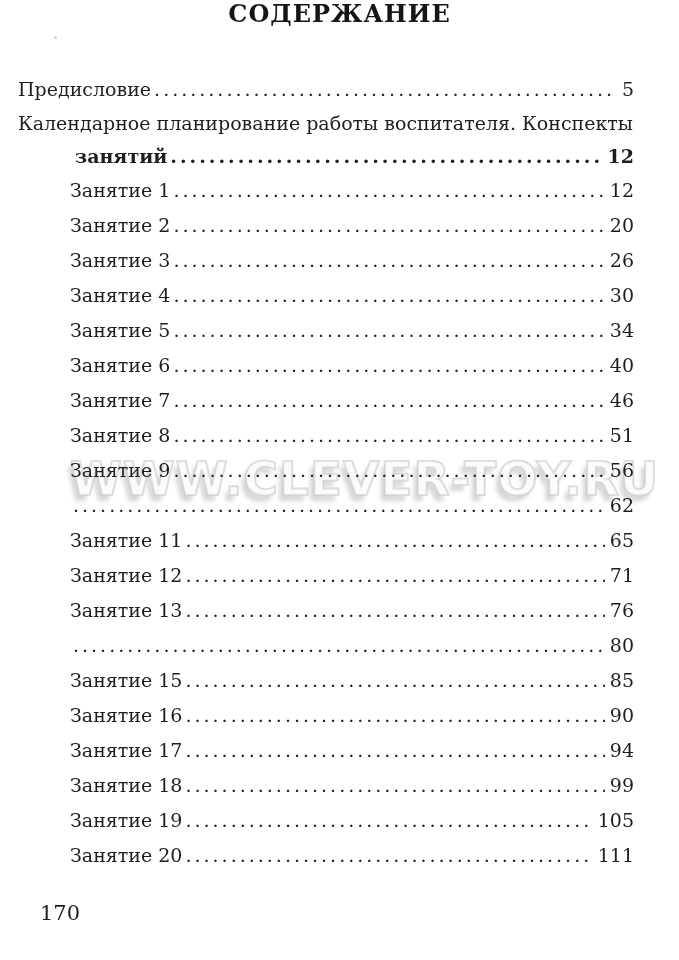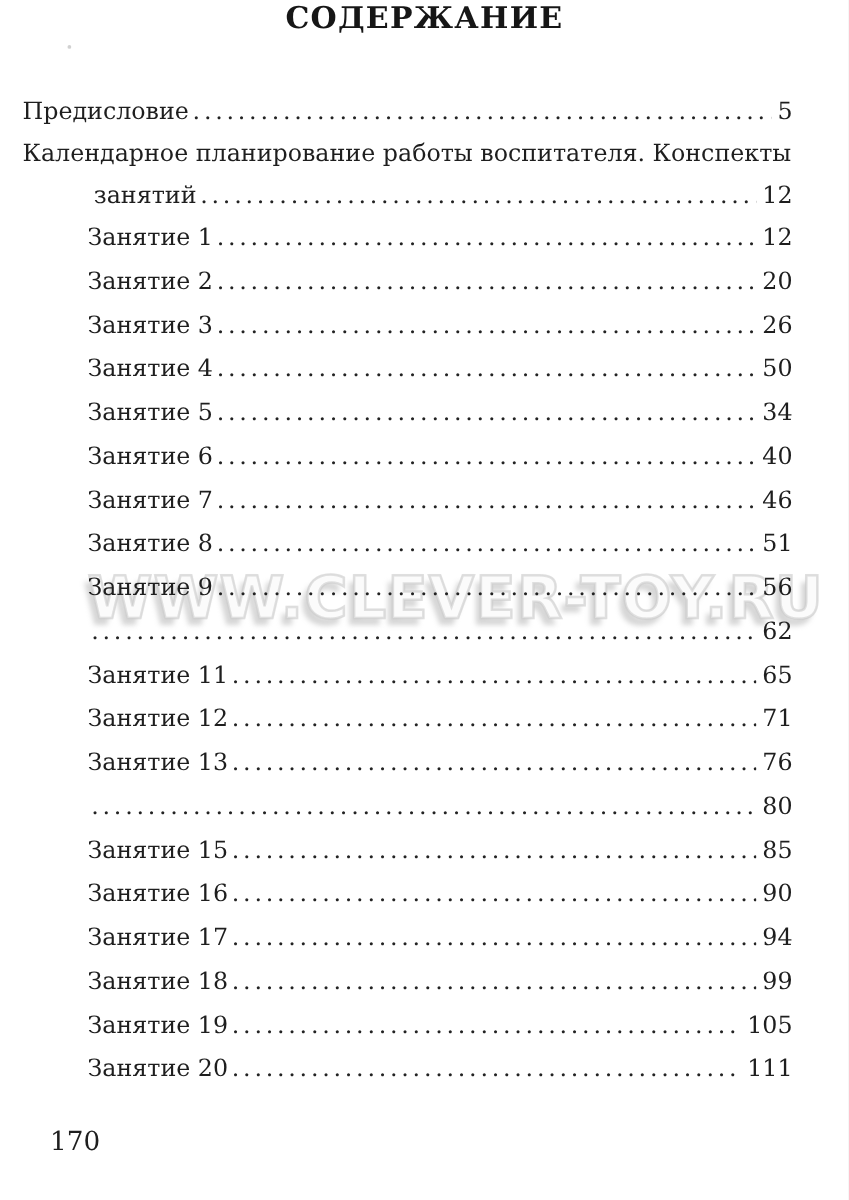--- a/index.html
+++ b/index.html
@@ -52,21 +52,21 @@
     margin: 44px 45px 0 18px;
     font-size: 19px;
   }
   .row {
     display: flex;
     align-items: baseline;
     line-height: 35px;
     white-space: nowrap;
   }
   .row.intro { line-height: 33px; }
-  .row.hang  { padding-left: 57px; line-height: 33px; }
+  .row.hang  { padding-left: 57px; line-height: 33px; font-weight: bold; }
   .row.sub   { padding-left: 52px; }
   .label { flex: 0 0 auto; }
   .leader {
     flex: 1 1 auto;
     overflow: hidden;
     margin-left: 3px;
     letter-spacing: 3px;
     color: #222;
   }
   .pg {
@@ -115,21 +115,21 @@
         <span class="pg">20</span>
       </div>
       <div class="row sub">
         <span class="label">Занятие 3</span>
         <span class="leader">................................................................................................................................................................</span>
         <span class="pg">26</span>
       </div>
       <div class="row sub">
         <span class="label">Занятие 4</span>
         <span class="leader">................................................................................................................................................................</span>
-        <span class="pg">50</span>
+        <span class="pg">30</span>
       </div>
       <div class="row sub">
         <span class="label">Занятие 5</span>
         <span class="leader">................................................................................................................................................................</span>
         <span class="pg">34</span>
       </div>
       <div class="row sub">
         <span class="label">Занятие 6</span>
         <span class="leader">................................................................................................................................................................</span>
         <span class="pg">40</span>

